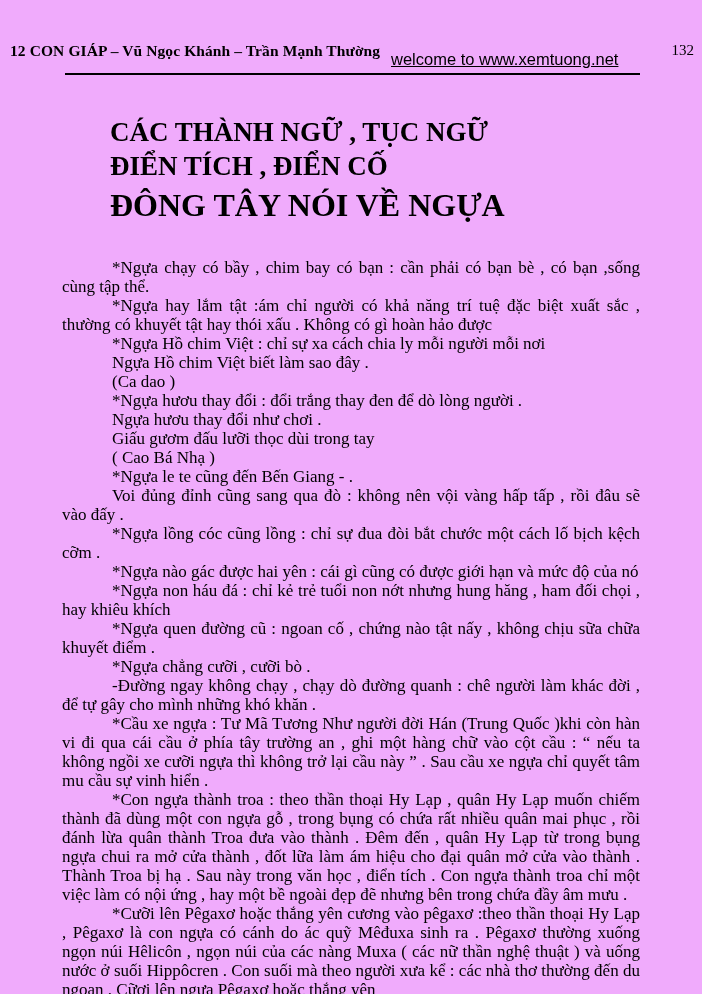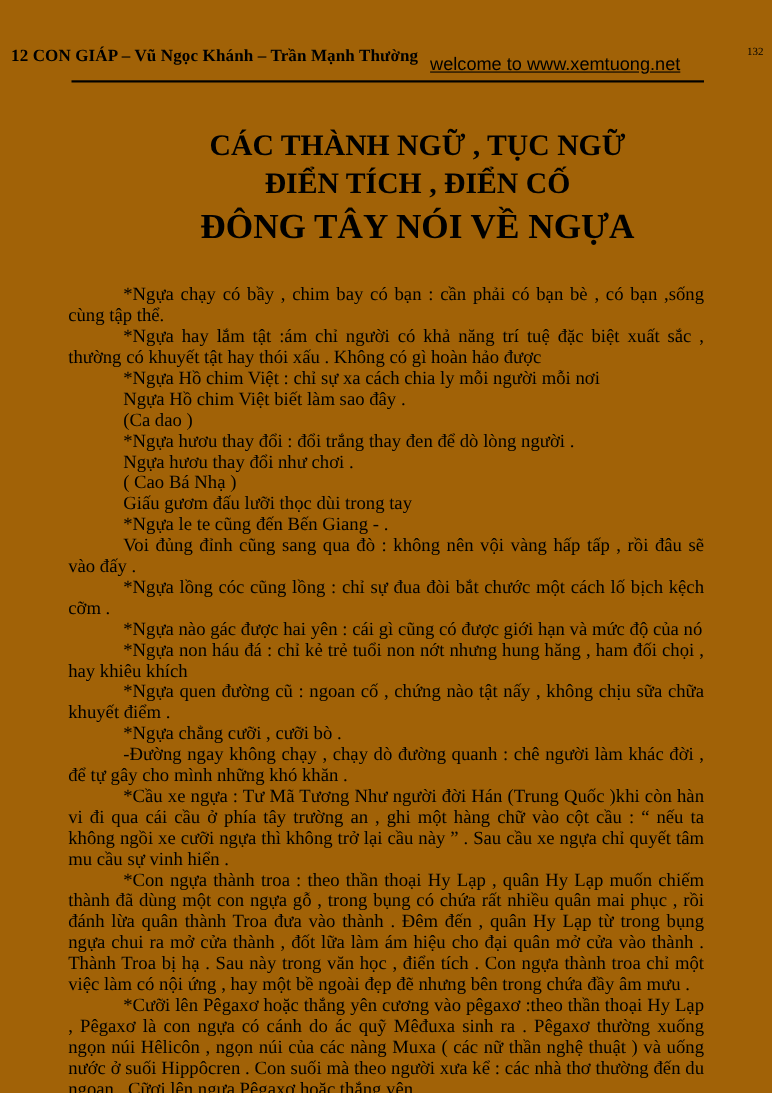--- a/index.html
+++ b/index.html
@@ -1,19 +1,19 @@
 <!DOCTYPE html>
 <html><head>
 <meta charset="utf-8">
 <style>
   html,body{margin:0;padding:0;background:#888;}
   .page{
     position:relative;
     width:702px;height:994px;
-    background:#a16207;
+    background:#f0abfc;
     margin:0 auto;
     overflow:hidden;
     font-family:"Liberation Serif", serif;
     color:#000;
   }
   .header{
     position:absolute;
     top:40px;left:10px;right:6px;
     height:24px;
   }
@@ -31,31 +31,31 @@
     font-family:Liberation Sans, sans-serif;
     font-size:16.5px;
     text-decoration:underline;
     color:#000;
     white-space:nowrap;
     margin-top:10px;
   }
   .page-number{
     position:absolute;
     right:2px;top:2px;
-    font-size:10px;
+    font-size:15px;
     white-space:nowrap;
   }
   .header-rule{
     position:absolute;
     top:73px;left:65px;right:62px;
     border-top:2px solid #000;
   }
   .title-block{
     position:absolute;
-    top:115px;left:110px;right:53px;text-align:center;
+    top:115px;left:110px;right:53px;
   }
   .title-line{
     font-weight:bold;
     font-size:27px;
     line-height:34px;
     white-space:nowrap;
   }
   .title-main{
     font-weight:bold;
     font-size:32px;
@@ -95,22 +95,22 @@
   </div>
 
   <div class="body-text">
       <p>*Ngựa chạy có bầy , chim bay có bạn : cần phải có bạn bè , có bạn ,sống cùng tập thể.</p>
       <p>*Ngựa hay lắm tật :ám chỉ người có khả năng trí tuệ đặc biệt xuất sắc , thường có khuyết tật hay thói xấu . Không có gì hoàn hảo được</p>
       <p>*Ngựa Hồ chim Việt : chỉ sự xa cách chia ly mỗi người mỗi nơi</p>
       <p>Ngựa Hồ chim Việt biết làm sao đây .</p>
       <p>(Ca dao )</p>
       <p>*Ngựa hươu thay đổi : đổi trắng thay đen để dò lòng người .</p>
       <p>Ngựa hươu thay đổi như chơi .</p>
+      <p>Giấu gươm đấu lưỡi thọc dùi trong tay</p>
       <p>( Cao Bá Nhạ )</p>
-      <p>Giấu gươm đấu lưỡi thọc dùi trong tay</p>
       <p>*Ngựa le te cũng đến Bến Giang - .</p>
       <p>Voi đủng đỉnh cũng sang qua đò : không nên vội vàng hấp tấp , rồi đâu sẽ vào đấy .</p>
       <p>*Ngựa lồng cóc cũng lồng : chỉ sự đua đòi bắt chước một cách lố bịch kệch cỡm .</p>
       <p>*Ngựa nào gác được hai yên : cái gì cũng có được giới hạn và mức độ của nó</p>
       <p>*Ngựa non háu đá : chỉ kẻ trẻ tuổi non nớt nhưng hung hăng , ham đối chọi , hay khiêu khích</p>
       <p>*Ngựa quen đường cũ : ngoan cố , chứng nào tật nấy , không chịu sữa chữa khuyết điểm .</p>
       <p>*Ngựa chẳng cưỡi , cưỡi bò .</p>
       <p>-Đường ngay không chạy , chạy dò đường quanh : chê người làm khác đời , để tự gây cho mình những khó khăn .</p>
       <p>*Cầu xe ngựa : Tư Mã Tương Như người đời Hán (Trung Quốc )khi còn hàn vi đi qua cái cầu ở phía tây trường an , ghi một hàng chữ vào cột cầu : “ nếu ta không ngồi xe cưỡi ngựa thì không trở lại cầu này ” . Sau cầu xe ngựa chỉ quyết tâm mu cầu sự vinh hiển .</p>
       <p>*Con ngựa thành troa : theo thần thoại Hy Lạp , quân Hy Lạp muốn chiếm thành đã dùng một con ngựa gỗ , trong bụng có chứa rất nhiều quân mai phục , rồi đánh lừa quân thành Troa đưa vào thành . Đêm đến , quân Hy Lạp từ trong bụng ngựa chui ra mở cửa thành , đốt lữa làm ám hiệu cho đại quân mở cửa vào thành . Thành Troa bị hạ . Sau này trong văn học , điển tích . Con ngựa thành troa chỉ một việc làm có nội ứng , hay một bề ngoài đẹp đẽ nhưng bên trong chứa đầy âm mưu .</p>

